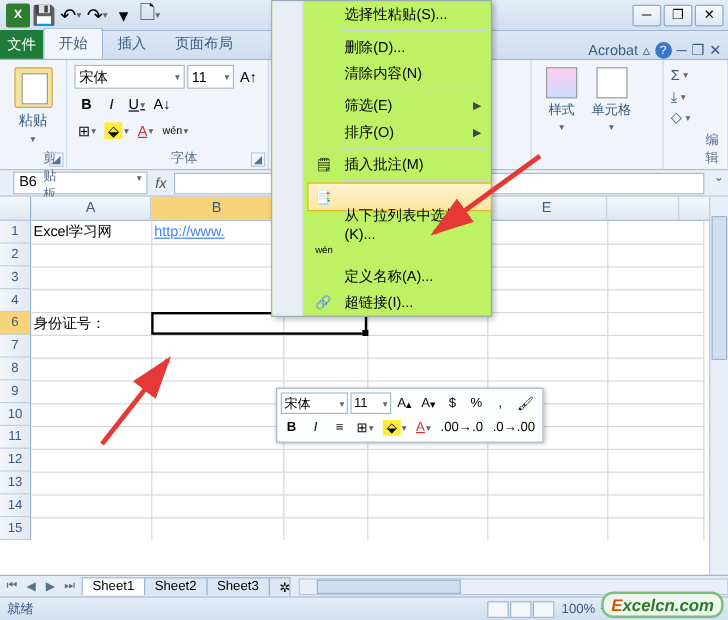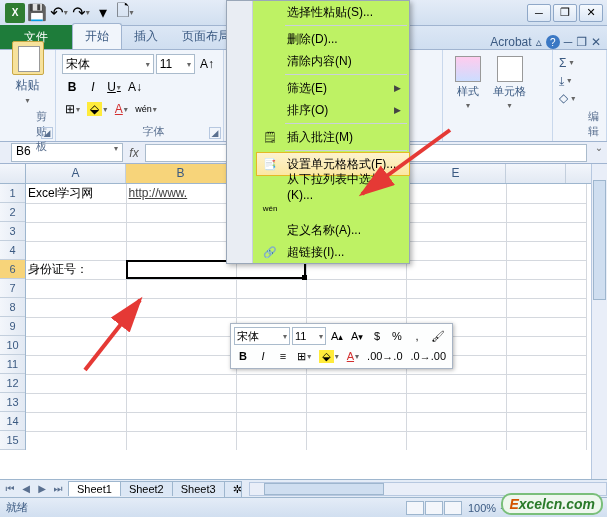--- a/index.html
+++ b/index.html
@@ -6,33 +6,33 @@
 body { background: #fff; width: 607px; height: 517px; overflow: hidden; position: relative; }
 
 
 .titlebar { height: 26px; background: linear-gradient(#e4ecf7,#d1dff0); display: flex; align-items: center; padding: 0 4px; border-bottom: 1px solid #a0b4d0; }
 .titlebar .qat-btn { width: 20px; height: 20px; display: flex; align-items: center; justify-content: center; margin: 0 1px; border-radius: 2px; }
 .win-controls { margin-left: auto; display: flex; gap: 2px; }
 .win-controls span { width: 24px; height: 18px; display: flex; align-items: center; justify-content: center; font-size: 11px; border: 1px solid #8fa8c8; background: linear-gradient(#f5f9fd,#dce7f5); border-radius: 2px; }
 
 
 .ribbon-tabs { height: 24px; background: linear-gradient(#dce7f5,#cfdef0); display: flex; align-items: flex-end; border-bottom: 1px solid #a0b4d0; }
-.file-tab { background: #1e7c3a; color: #fff; padding: 4px 24px; font-size: 12px; height: 24px; display: flex; align-items: center; }
+.file-tab { background: #1e7c3a; color: #fff; padding: 4px 6px; font-size: 12px; height: 24px; display: flex; align-items: center; }
 .tab { padding: 4px 12px; font-size: 12px; color: #3b5a82; cursor: pointer; }
 .tab.active { background: #f1f5fb; border: 1px solid #a0b4d0; border-bottom: none; border-radius: 3px 3px 0 0; color: #3b5a82; margin-top: 16px; }
 .help-area { margin-left: auto; display: flex; align-items: center; gap: 4px; padding-right: 6px; font-size: 12px; color: #3b5a82; }
 .help-area span { cursor: pointer; }
 
 
 .ribbon { height: 92px; background: #f1f5fb; border-bottom: 1px solid #a0b4d0; display: flex; }
 .group { border-right: 1px solid #c9d8ec; padding: 4px 6px 2px; display: flex; flex-direction: column; position: relative; }
 .group-label { font-size: 11px; color: #5a7090; text-align: center; margin-top: auto; padding-top: 2px; margin-left: 28px; }
 .group-dlg { position: absolute; right: 2px; bottom: 2px; font-size: 9px; color: #5a7090; border: 1px solid #b7c8e0; width: 12px; height: 12px; display: flex; align-items: center; justify-content: center; }
 
-.clipboard-group { width: 56px; justify-content: center; }
+.clipboard-group { width: 56px; }
 .paste-btn { display: flex; flex-direction: column; align-items: center; gap: 2px; padding: 2px; }
 .paste-icon { width: 32px; height: 34px; background: #f7e29c; border: 1px solid #c9a846; border-radius: 2px; position: relative; }
 .paste-icon::after { content: ""; position: absolute; top: 4px; left: 5px; width: 20px; height: 24px; background: #fff; border: 1px solid #999; }
 .paste-label { font-size: 12px; color: #3b5a82; }
 
 .font-group { width: 168px; }
 .font-row1 { display: flex; gap: 2px; margin-bottom: 3px; }
 .font-name { width: 94px; height: 20px; border: 1px solid #abc; font-size: 12px; padding: 1px 3px; background: #fff; display: flex; align-items: center; justify-content: space-between; }
 .font-size { width: 40px; height: 20px; border: 1px solid #abc; font-size: 12px; padding: 1px 3px; background: #fff; display: flex; align-items: center; justify-content: space-between; }
 .font-row2, .font-row3 { display: flex; gap: 1px; margin-bottom: 2px; }
@@ -64,21 +64,21 @@
 .colh.sel { background: #f7d47a; }
 
 .grid-body { display: flex; height: 266px; }
 .row-headers { width: 26px; background: linear-gradient(90deg,#f3f6fb,#e2e9f3); border-right: 1px solid #9eb6ce; }
 .rowh { height: 19px; border-bottom: 1px solid #c3cfdd; text-align: center; font-size: 11px; color: #3b5a82; line-height: 18px; }
 .rowh.sel { background: #f7d47a; }
 
 .cells { position: relative; flex: 1; overflow: hidden; }
 table.sheet { border-collapse: collapse; table-layout: fixed; }
 table.sheet td { border-right: 1px solid #d4d8de; border-bottom: 1px solid #d4d8de; height: 19px; font-size: 12px; padding: 0 2px; white-space: nowrap; overflow: visible; }
-td.link { color: #404040; text-decoration: underline; }
+td.link { color: #3b82f6; text-decoration: underline; }
 
 
 .selection { position: absolute; border: 2px solid #000; pointer-events: none; }
 .selection .handle { position: absolute; right: -3px; bottom: -3px; width: 5px; height: 5px; background: #000; }
 
 
 .context-menu { position: absolute; top: 0; left: 226px; width: 184px; background: #bef264; border: 1px solid #9aa7b8; box-shadow: 2px 2px 5px rgba(0,0,0,0.3); font-size: 12px; z-index: 50; padding-left: 30px; }
 .cm-iconcol { position: absolute; left: 0; top: 0; bottom: 0; width: 26px; background: #e9edf3; border-right: 1px solid #c9d0db; }
 .cm-item { position: relative; height: 22px; display: flex; align-items: center; padding-left: 30px; padding-right: 8px; cursor: default; }
 .cm-item.hl { background: linear-gradient(#fdf2ce,#fbe7a3); border: 1px solid #e5b826; margin: -1px; height: 24px; }
@@ -438,21 +438,20 @@
       <span class="arrow">▶</span>
     </div>
   <div class="cm-sep"></div>
   <div class="cm-item">
       <span class="cm-icon">🗒</span>
       <span>插入批注(M)</span>
     </div>
   <div class="cm-sep"></div>
   <div class="cm-item hl">
       <span class="cm-icon">📑</span>
-      <span>设置单元格格式(F)...</span>
     </div>
   <div class="cm-item">
       <span>从下拉列表中选择(K)...</span>
     </div>
   <div class="cm-item">
       <span class="cm-icon" style="font-size:8px">wén</span>
     </div>
   <div class="cm-item">
       <span>定义名称(A)...</span>
     </div>

